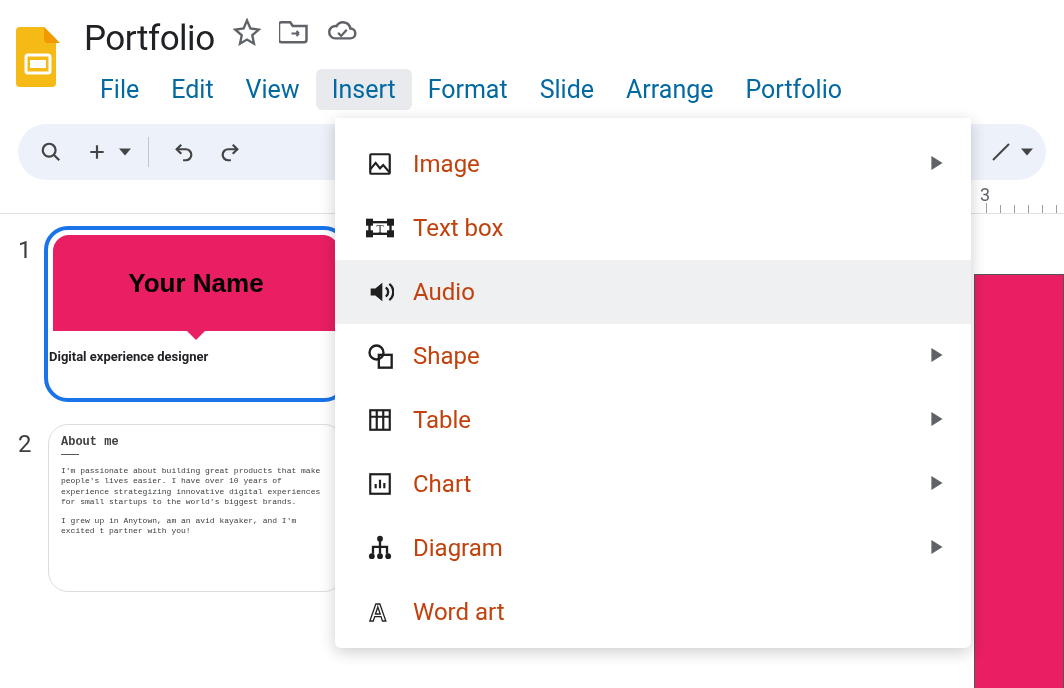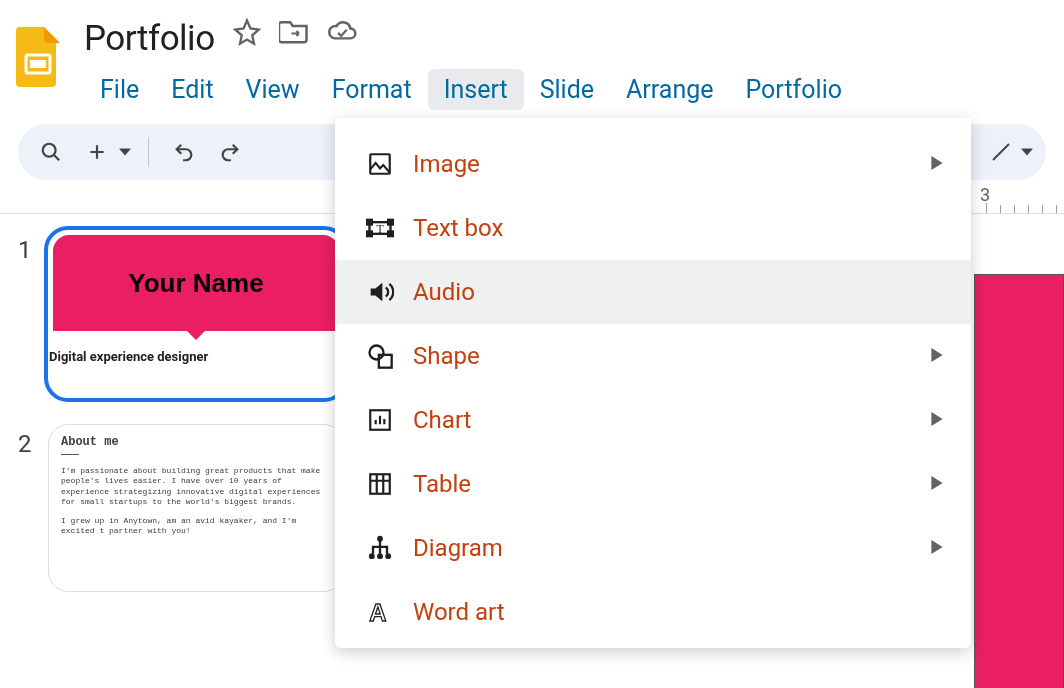--- a/index.html
+++ b/index.html
@@ -279,22 +279,22 @@
         <svg width="32" height="26" viewBox="0 0 26 20" fill="none" stroke="#5f6368" stroke-width="2">
             <path d="M7 16a5 5 0 1 1 .8-9.9A6 6 0 0 1 19 8a4 4 0 0 1 0 8H7z"></path>
             <path d="M9 11.5l2.5 2.5L16 9" stroke-width="1.8"></path>
           </svg>
       </span>
     </div>
     <div class="menubar">
       <div class="menu-item">File</div>
       <div class="menu-item">Edit</div>
       <div class="menu-item">View</div>
+      <div class="menu-item active">Insert</div>
       <div class="menu-item">Format</div>
-      <div class="menu-item active">Insert</div>
       <div class="menu-item">Slide</div>
       <div class="menu-item">Arrange</div>
       <div class="menu-item">Portfolio</div>
     </div>
   </div>
 </div>
 
 <div class="toolbar">
   <span class="tool-btn">
     <svg width="22" height="22" viewBox="0 0 24 24" fill="none" stroke="#444" stroke-width="2.4">
@@ -427,38 +427,38 @@
     <span class="dd-submenu-arrow">
       <svg width="12" height="14" viewBox="0 0 8 10">
           <path d="M0 0l8 5-8 5z" fill="#5f6368"></path>
         </svg>
     </span>
   </div>
   <div class="dd-item">
     <span class="dd-icon">
       <svg width="26" height="26" viewBox="0 0 24 24" fill="none" stroke="#1f1f1f" stroke-width="2">
           <rect x="3" y="3" width="18" height="18"></rect>
-          <path d="M8 16V12M12 16V8M16 16v-5"></path>
-        </svg>
-    </span>
-    <span class="dd-label">Chart</span>
+          <path d="M3 9h18M9 3v18M15 3v18"></path>
+        </svg>
+    </span>
+    <span class="dd-label">Table</span>
     <span class="dd-submenu-arrow">
       <svg width="12" height="14" viewBox="0 0 8 10">
           <path d="M0 0l8 5-8 5z" fill="#5f6368"></path>
         </svg>
     </span>
   </div>
   <div class="dd-item">
     <span class="dd-icon">
       <svg width="26" height="26" viewBox="0 0 24 24" fill="none" stroke="#1f1f1f" stroke-width="2">
           <rect x="3" y="3" width="18" height="18"></rect>
-          <path d="M3 9h18M9 3v18M15 3v18"></path>
-        </svg>
-    </span>
-    <span class="dd-label">Table</span>
+          <path d="M8 16V12M12 16V8M16 16v-5"></path>
+        </svg>
+    </span>
+    <span class="dd-label">Chart</span>
     <span class="dd-submenu-arrow">
       <svg width="12" height="14" viewBox="0 0 8 10">
           <path d="M0 0l8 5-8 5z" fill="#5f6368"></path>
         </svg>
     </span>
   </div>
   <div class="dd-item">
     <span class="dd-icon">
       <svg width="28" height="28" viewBox="0 0 24 24" fill="#1f1f1f">
           <circle cx="12" cy="4" r="2.5"></circle>

